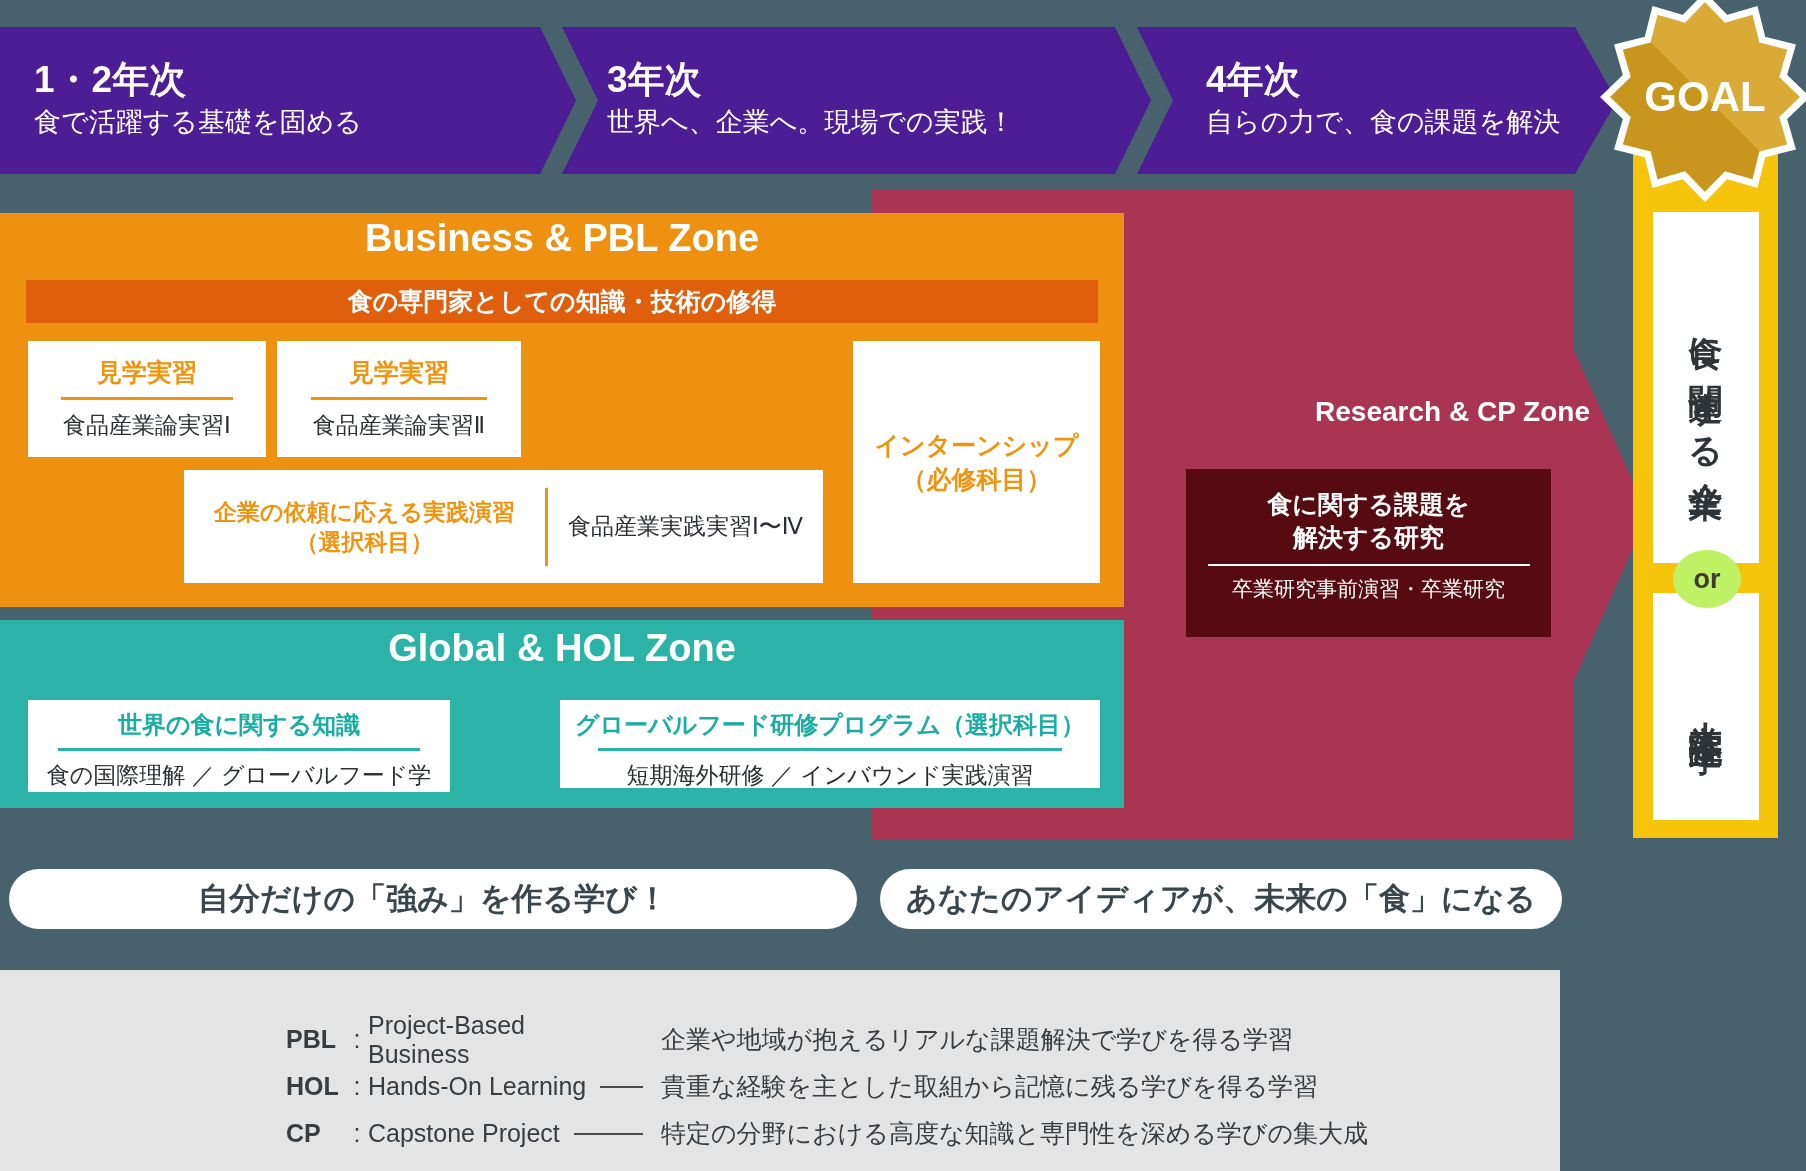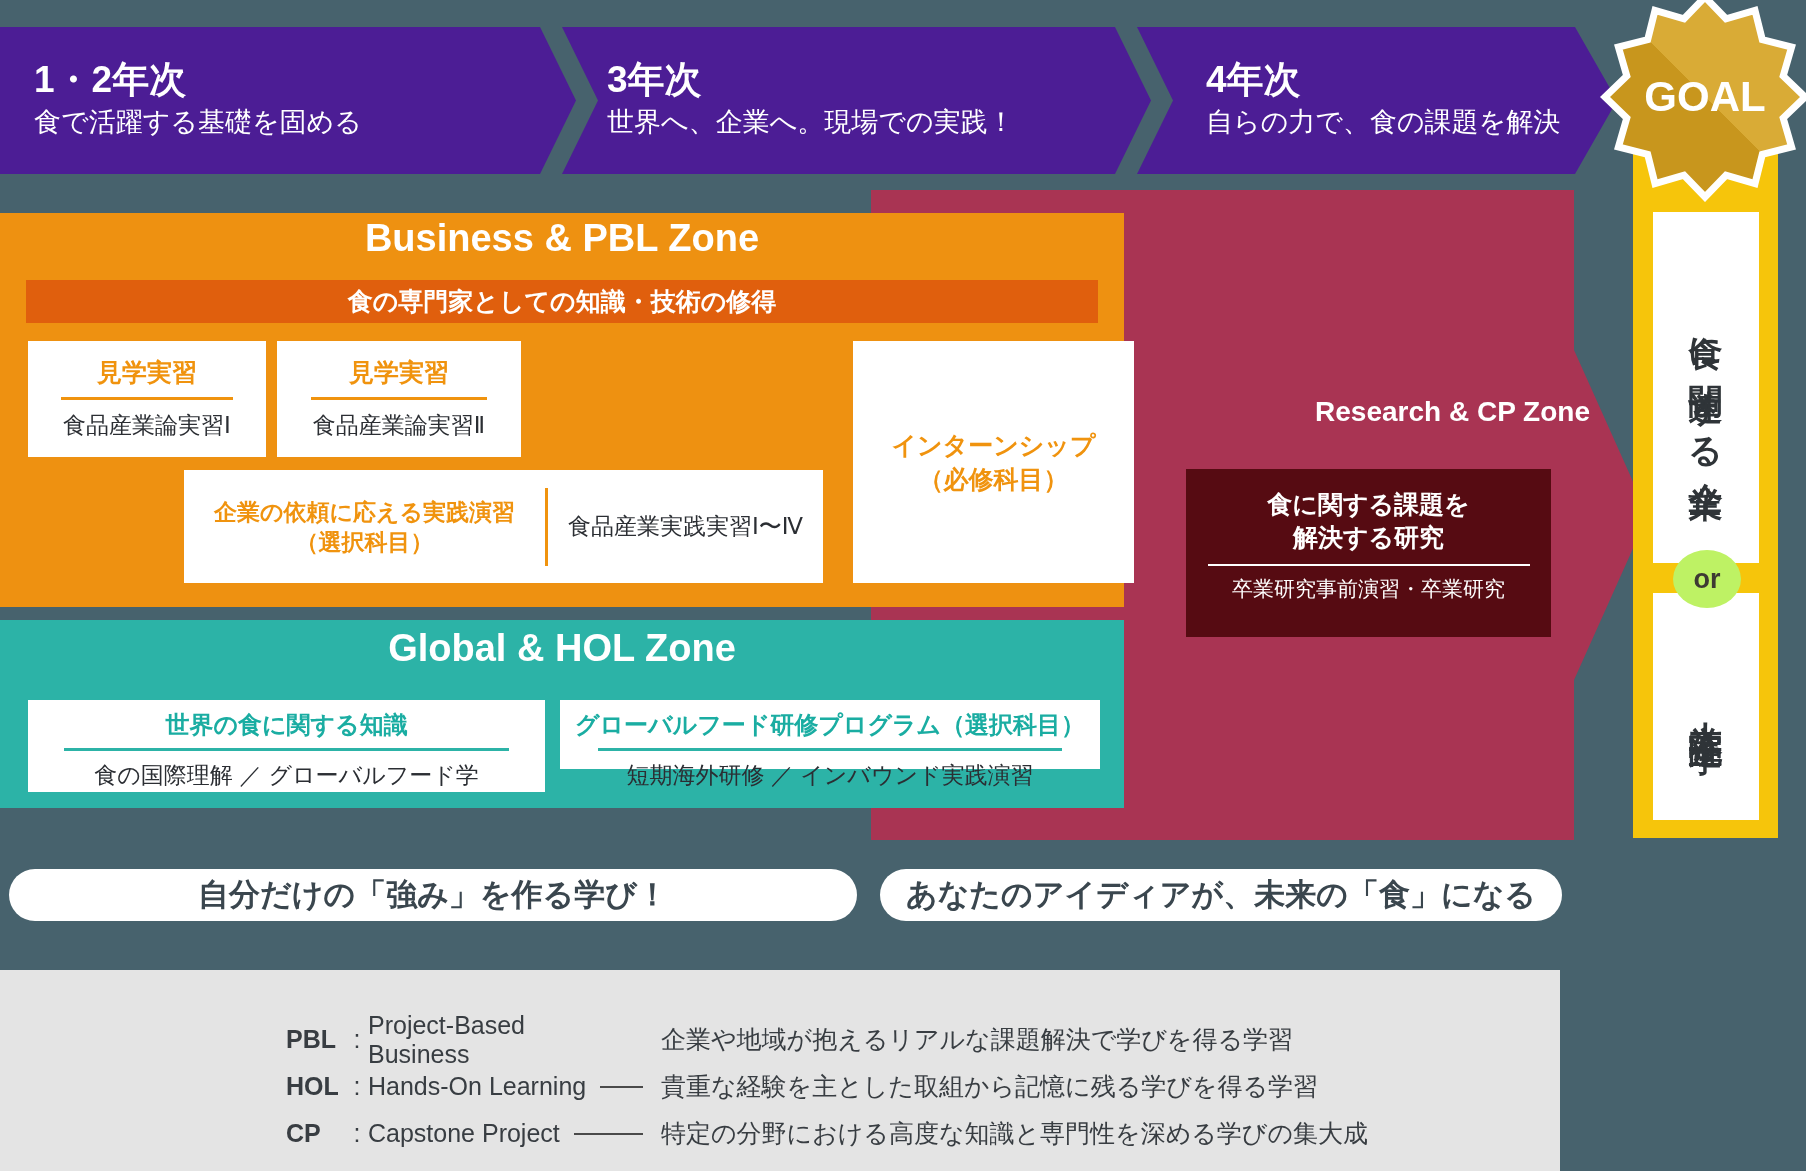--- a/index.html
+++ b/index.html
@@ -33,43 +33,43 @@
   .tour1{left:28px;top:128px;width:238px;height:116px;padding-top:15px;}
   .tour2{left:277px;top:128px;width:244px;height:116px;padding-top:15px;}
   .wcard-title{color:#f0930e;font-size:25px;font-weight:bold;}
   .wcard-rule-o{width:72%;height:0;border-top:3px solid #f0930e;margin:8px auto 10px auto;}
   .wcard-rule-t{width:86%;height:0;border-top:3px solid #2cb3a7;margin:7px auto 9px auto;}
   .wcard-body{color:#2b2e33;font-size:23px;}
   .practice{left:184px;top:257px;width:639px;height:113px;display:flex;align-items:center;}
   .practice-left{width:361px;text-align:center;color:#f0930e;font-size:23px;font-weight:bold;line-height:30px;}
   .practice-div{width:0;height:78px;border-left:3px solid #f0930e;}
   .practice-right{flex:1;text-align:center;color:#2b2e33;font-size:23px;}
-  .intern{left:853px;top:128px;width:281px;height:242px;display:flex;align-items:center;justify-content:center;}
+  .intern{left:853px;top:128px;width:247px;height:242px;display:flex;align-items:center;justify-content:center;}
   .intern-txt{text-align:center;color:#f0930e;font-size:25px;font-weight:bold;line-height:34px;}
 
   
   .teal{left:0;top:620px;width:1124px;height:188px;background:#2cb3a7;}
   .tz-title{width:100%;text-align:center;color:#fff;font-size:38px;font-weight:bold;margin-top:7px;}
-  .gcard1{left:28px;top:80px;width:517px;height:92px;padding-top:9px;}
-  .gcard2{left:560px;top:80px;width:540px;height:69px;padding-top:9px;}
+  .gcard1{left:28px;top:80px;width:422px;height:92px;padding-top:9px;}
+  .gcard2{left:560px;top:80px;width:540px;height:88px;padding-top:9px;}
   .gcard-title{color:#1aada2;font-size:24px;font-weight:bold;}
   .gcard-body{color:#2b2e33;font-size:23px;}
 
   
   .ybar{left:1633px;top:130px;width:145px;height:708px;background:#f6c50b;}
   .vbox{position:absolute;background:#fff;display:flex;align-items:center;justify-content:center;}
   .vbox1{left:1653px;top:212px;width:106px;height:351px;}
   .vbox2{left:1653px;top:593px;width:106px;height:227px;}
   .vtext{writing-mode:vertical-rl;font-size:34px;font-weight:bold;color:#2f3438;letter-spacing:5px;}
   .orpill{left:1673px;top:550px;width:68px;height:58px;border-radius:50%;background:#bef264;
           display:flex;align-items:center;justify-content:center;font-size:27px;font-weight:bold;color:#3e3a33;}
   .goal-badge{left:1600px;top:-8px;width:210px;height:210px;}
 
   
-  .pill{position:absolute;top:869px;height:52px;background:#fff;border-radius:30px;
+  .pill{position:absolute;top:869px;height:60px;background:#fff;border-radius:30px;
         display:flex;align-items:center;justify-content:center;color:#3a464e;font-size:31px;font-weight:bold;}
   .pill1{left:9px;width:848px;}
   .pill2{left:880px;width:682px;}
 
   
   .legend{left:0;top:970px;width:1560px;height:201px;background:#e4e4e4;box-sizing:border-box;padding:46px 0 0 286px;color:#383d42;}
   .lg-row{display:flex;align-items:center;height:47px;font-size:25px;}
   .lg-acr{width:60px;font-weight:bold;}
   .lg-colon{width:22px;text-align:center;}
   .lg-namewrap{width:275px;display:flex;align-items:center;}

